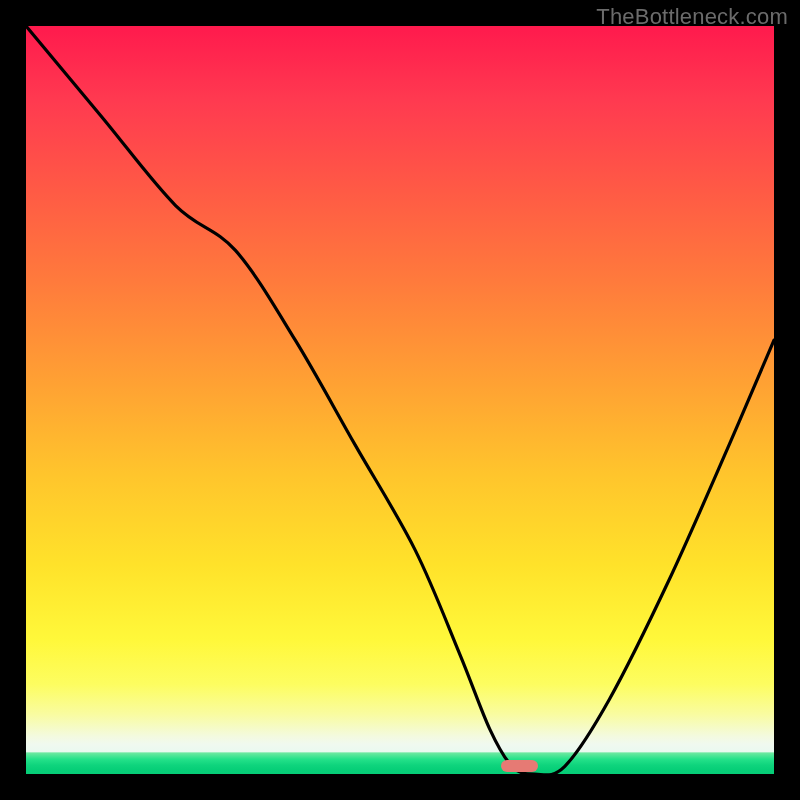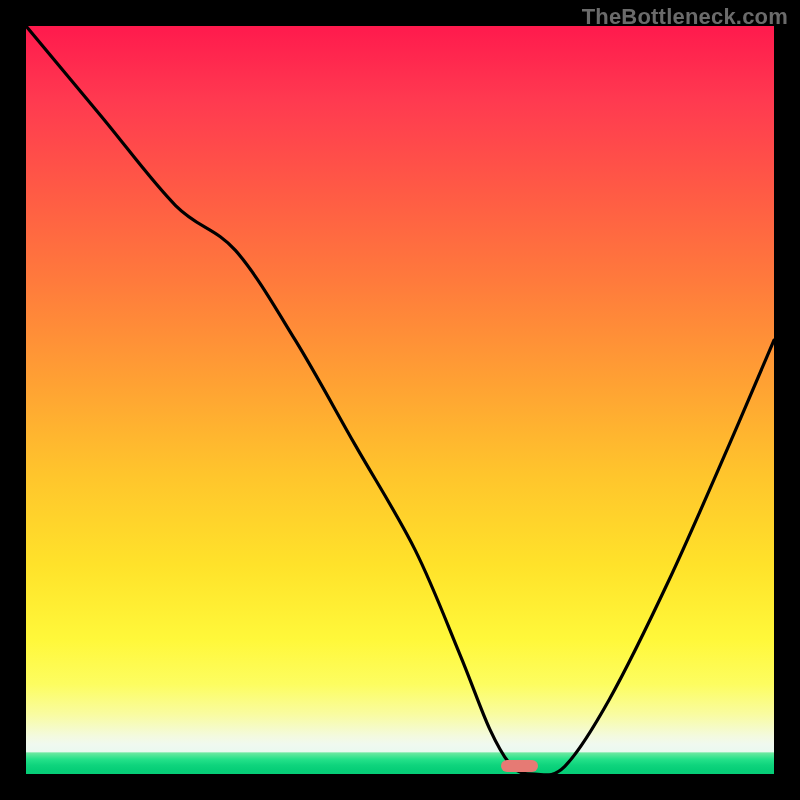--- a/index.html
+++ b/index.html
@@ -16,21 +16,21 @@
     width: 800px;
     height: 800px;
     background: #000;
   }
   .watermark {
     position: absolute;
     top: 4px;
     right: 12px;
     color: #6b6b6b;
     font-size: 22px;
-    font-weight: 700;
+    font-weight: 400;
     letter-spacing: 0.2px;
     z-index: 10;
   }
   
   .plot {
     position: absolute;
     left: 26px;
     top: 26px;
     width: 748px;   
     height: 748px;

